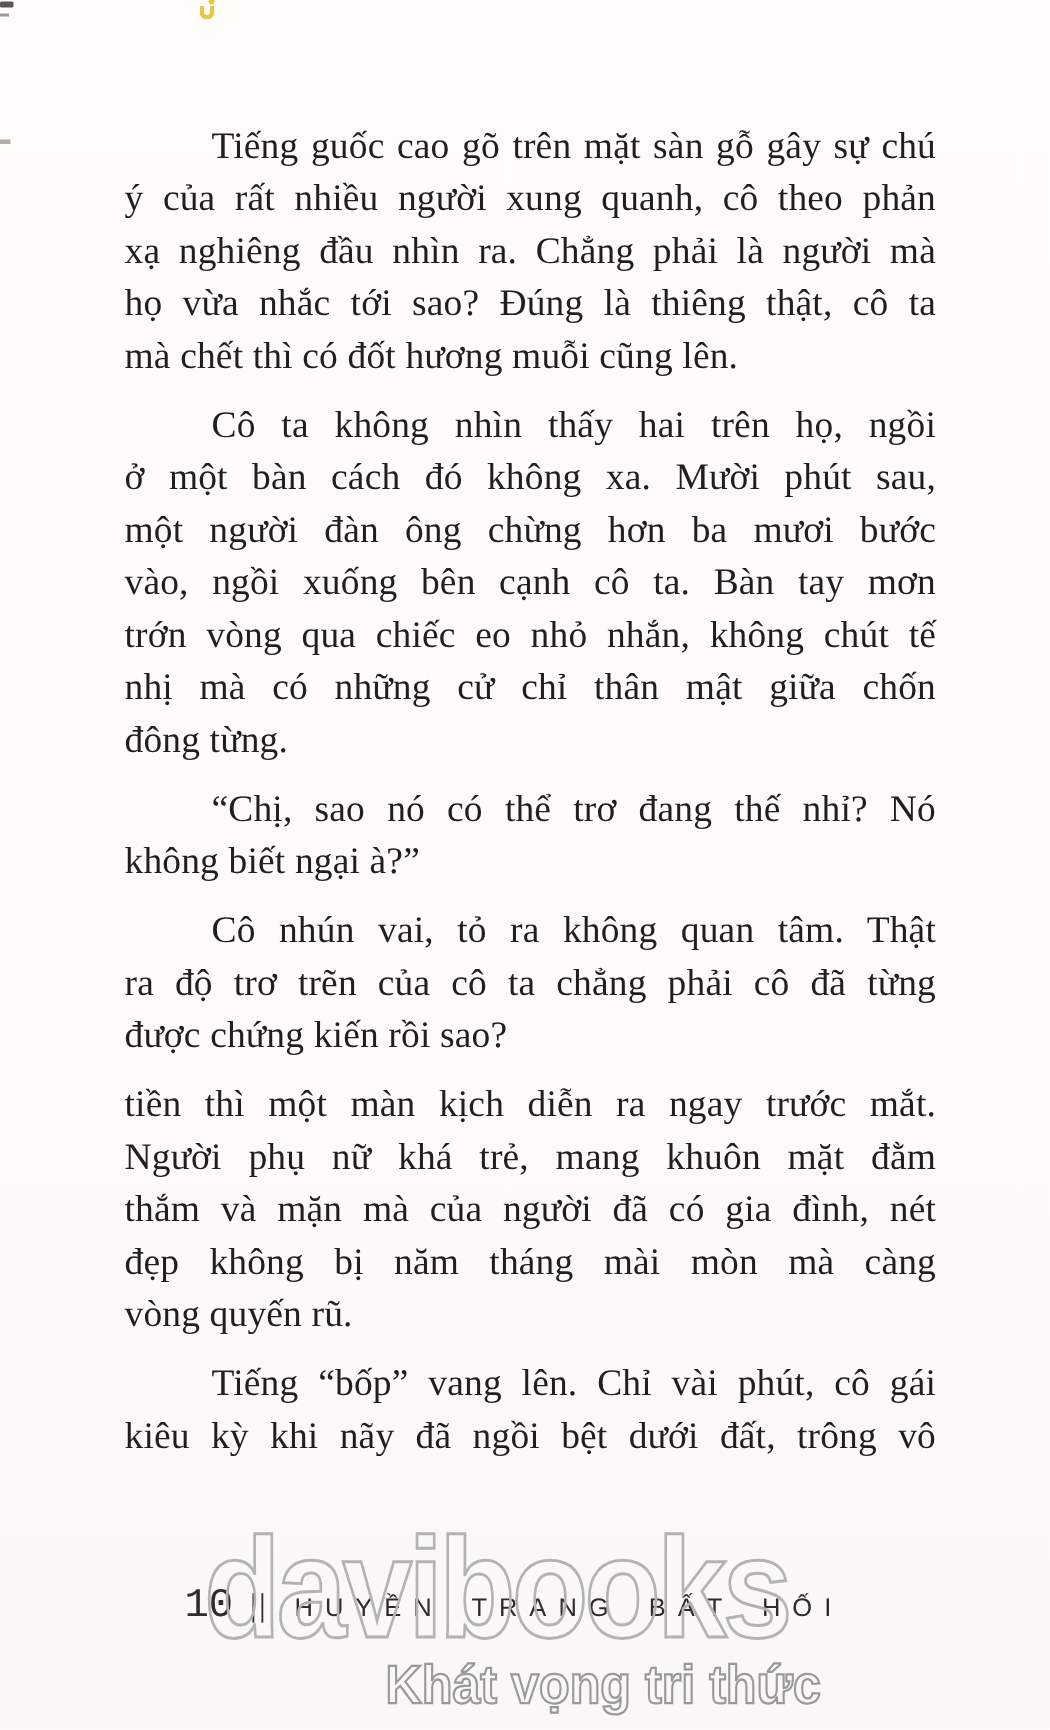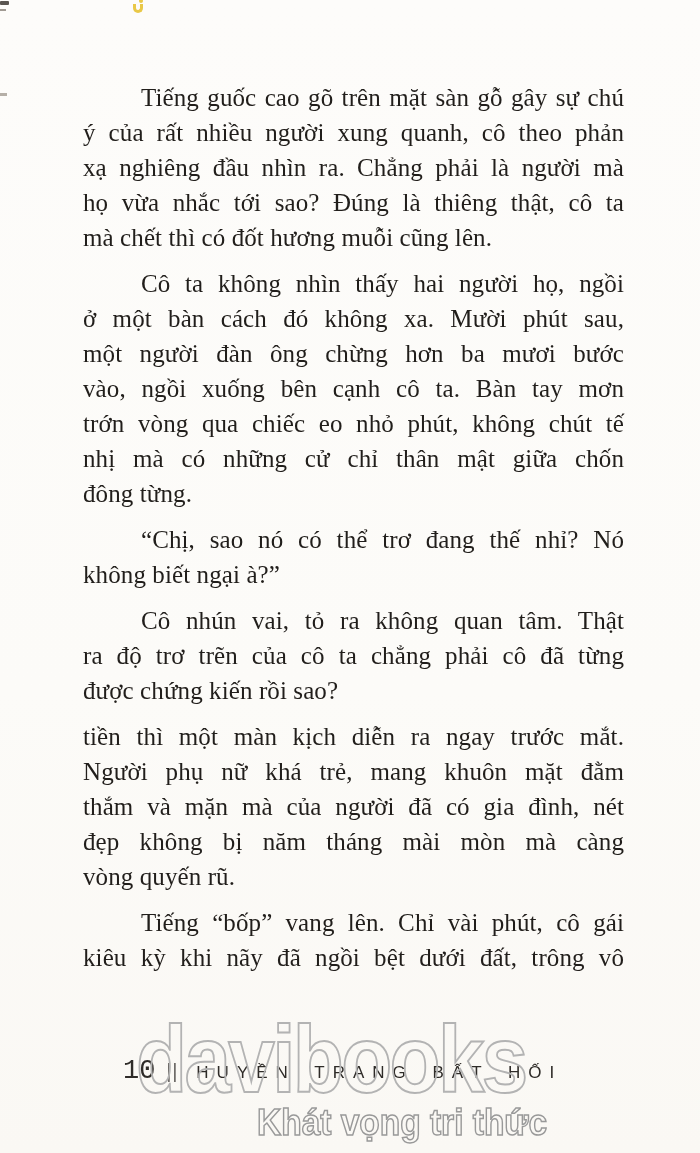--- a/index.html
+++ b/index.html
@@ -142,25 +142,25 @@
 
   <main class="text-block">
       <div class="paragraph">
         <div class="line first">Tiếng guốc cao gõ trên mặt sàn gỗ gây sự chú</div>
         <div class="line">ý của rất nhiều người xung quanh, cô theo phản</div>
         <div class="line">xạ nghiêng đầu nhìn ra. Chẳng phải là người mà</div>
         <div class="line">họ vừa nhắc tới sao? Đúng là thiêng thật, cô ta</div>
         <div class="line flush">mà chết thì có đốt hương muỗi cũng lên.</div>
       </div>
       <div class="paragraph">
-        <div class="line first">Cô ta không nhìn thấy hai người họ, ngồi</div>
+        <div class="line first">Cô ta không nhìn thấy hai trên họ, ngồi</div>
         <div class="line">ở một bàn cách đó không xa. Mười phút sau,</div>
         <div class="line">một người đàn ông chừng hơn ba mươi bước</div>
         <div class="line">vào, ngồi xuống bên cạnh cô ta. Bàn tay mơn</div>
-        <div class="line">trớn vòng qua chiếc eo nhỏ phút, không chút tế</div>
+        <div class="line">trớn vòng qua chiếc eo nhỏ nhắn, không chút tế</div>
         <div class="line">nhị mà có những cử chỉ thân mật giữa chốn</div>
         <div class="line flush">đông từng.</div>
       </div>
       <div class="paragraph">
         <div class="line first">“Chị, sao nó có thể trơ đang thế nhỉ? Nó</div>
         <div class="line flush">không biết ngại à?”</div>
       </div>
       <div class="paragraph">
         <div class="line first">Cô nhún vai, tỏ ra không quan tâm. Thật</div>
         <div class="line">ra độ trơ trẽn của cô ta chẳng phải cô đã từng</div>

